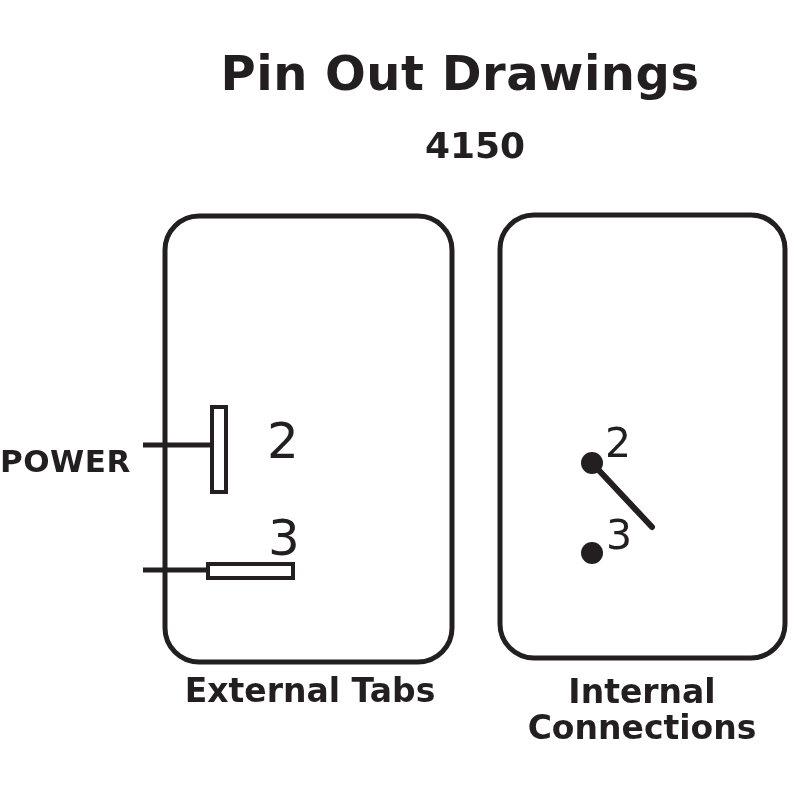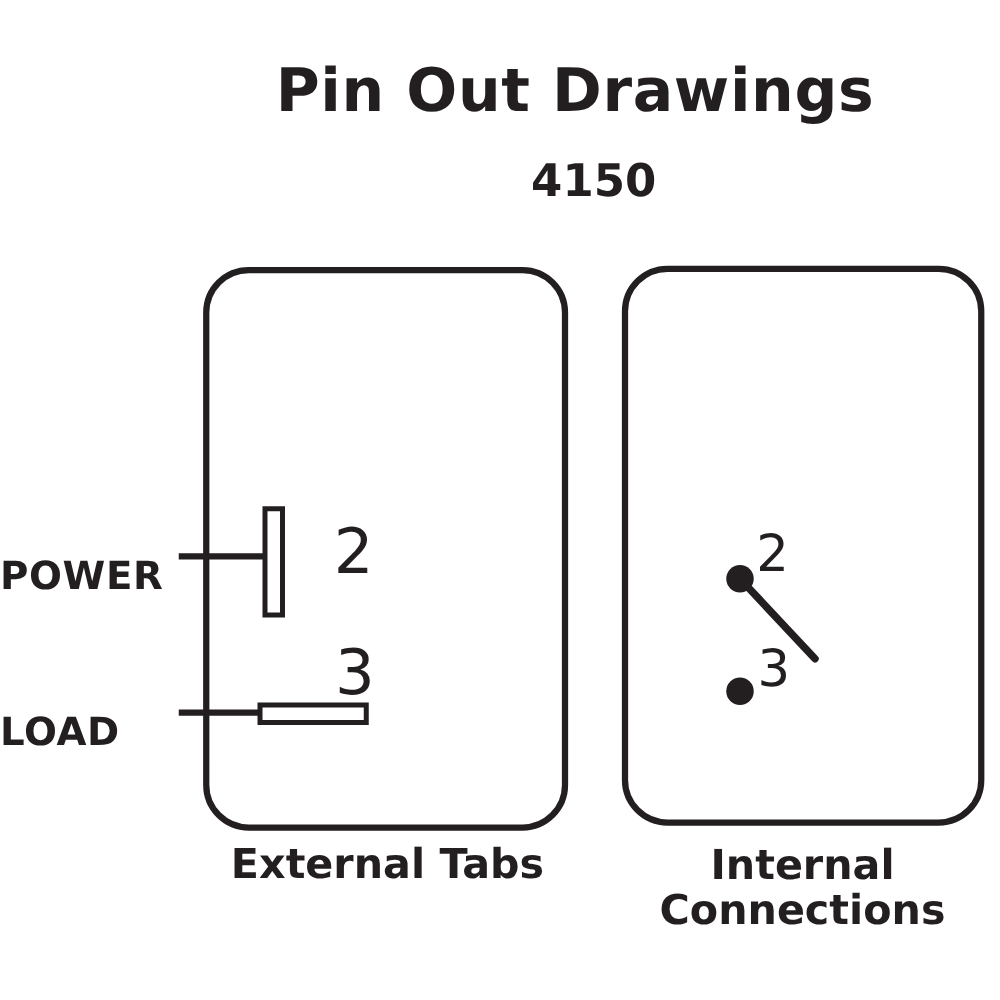--- a/index.html
+++ b/index.html
@@ -90,21 +90,20 @@
     <line x1="143" y1="570" x2="210" y2="570" class="ink-stroke" stroke-width="5"></line>
 
     <rect x="208" y="564" width="85" height="14" class="tab" stroke-width="4"></rect>
 
     <circle cx="592" cy="463" r="11" class="ink-fill"></circle>
     <line x1="592" y1="463" x2="652" y2="527" class="ink-stroke" stroke-width="6" stroke-linecap="round"></line>
     <circle cx="592" cy="553" r="11" class="ink-fill"></circle>
   </svg>
 
   <div class="abs pin-label power">POWER</div>
-  <div class="abs pin-label load">LOAD</div>
 
   <div class="abs pin-num big num-ext-2">2</div>
   <div class="abs pin-num big num-ext-3">3</div>
 
   <div class="abs pin-num small num-int-2">2</div>
   <div class="abs pin-num small num-int-3">3</div>
 
   <div class="abs caption external">External Tabs</div>
   <div class="abs caption internal">Internal Connections</div>
 

